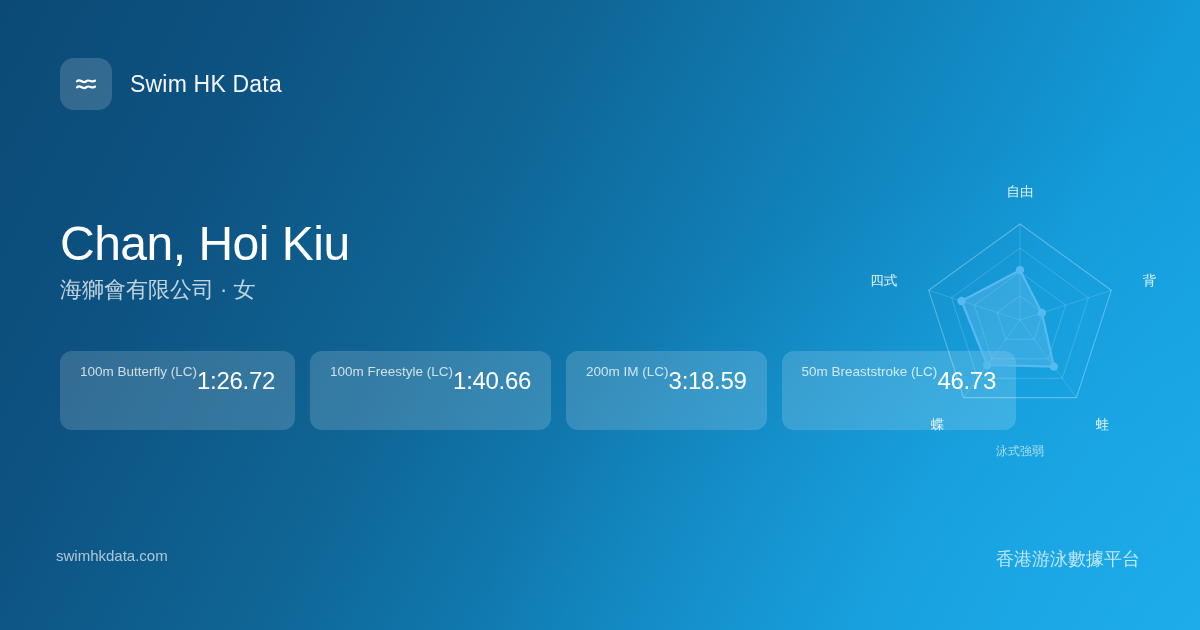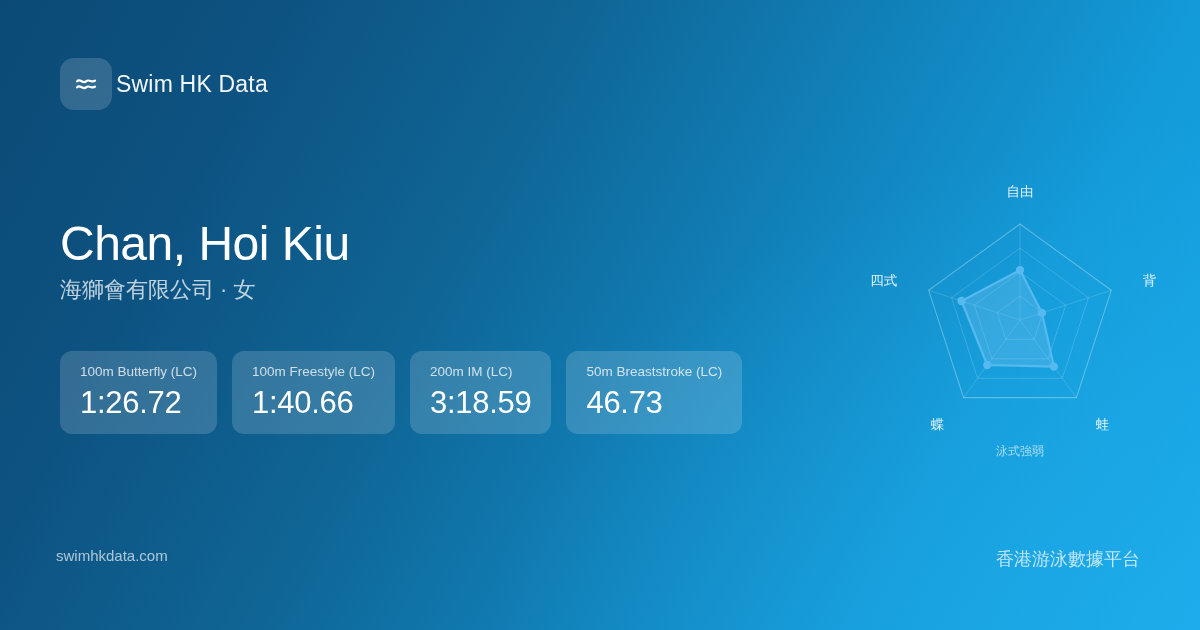--- a/index.html
+++ b/index.html
@@ -15,21 +15,21 @@
     background:
       radial-gradient(ellipse 1500px 1000px at 112% 108%, rgba(40,180,240,0.55) 0%, rgba(40,180,240,0) 58%),
       linear-gradient(118deg, #0b4a76 0%, #0d5281 18%, #0f6595 38%, #1180b8 58%, #139ad8 78%, #16a6e8 100%);
     color:#fff;
     -webkit-font-smoothing:antialiased;
   }
 
   
   .brand {
     position:absolute; left:60px; top:58px;
-    display:flex; align-items:center; gap:4px;
+    display:flex; align-items:center; gap:18px;
   }
   .brand-mark {
     width:52px; height:52px; border-radius:14px;
     background:rgba(255,255,255,0.16);
     display:flex; align-items:center; justify-content:center;
     flex:0 0 auto;
   }
   .brand-mark svg { display:block; }
   .brand-name {
     font-size:23px; font-weight:400;
@@ -55,30 +55,30 @@
   
   .stats {
     position:absolute; left:60px; top:351px;
     display:flex; gap:15px; align-items:stretch;
   }
   .stat-card {
     background:rgba(255,255,255,0.16);
     border-radius:12px;
     padding:12px 20px 14px 20px;
     min-height:79px;
-    display:flex; flex-direction:column; justify-content:center;
+    display:flex; flex-direction:row; justify-content:center;
   }
   .stat-label {
     font-size:13.5px; font-weight:400;
     color:rgba(255,255,255,0.76);
     white-space:nowrap; line-height:1.3;
   }
   .stat-value {
     margin-top:4px;
-    font-size:31px; font-weight:400;
+    font-size:24px; font-weight:400;
     color:#ffffff; white-space:nowrap; line-height:1.15;
     letter-spacing:-0.3px;
   }
 
   
   .radar-wrap {
     position:absolute; left:870px; top:165px;
     width:300px; height:310px;
   }
   .radar-svg { display:block; }

